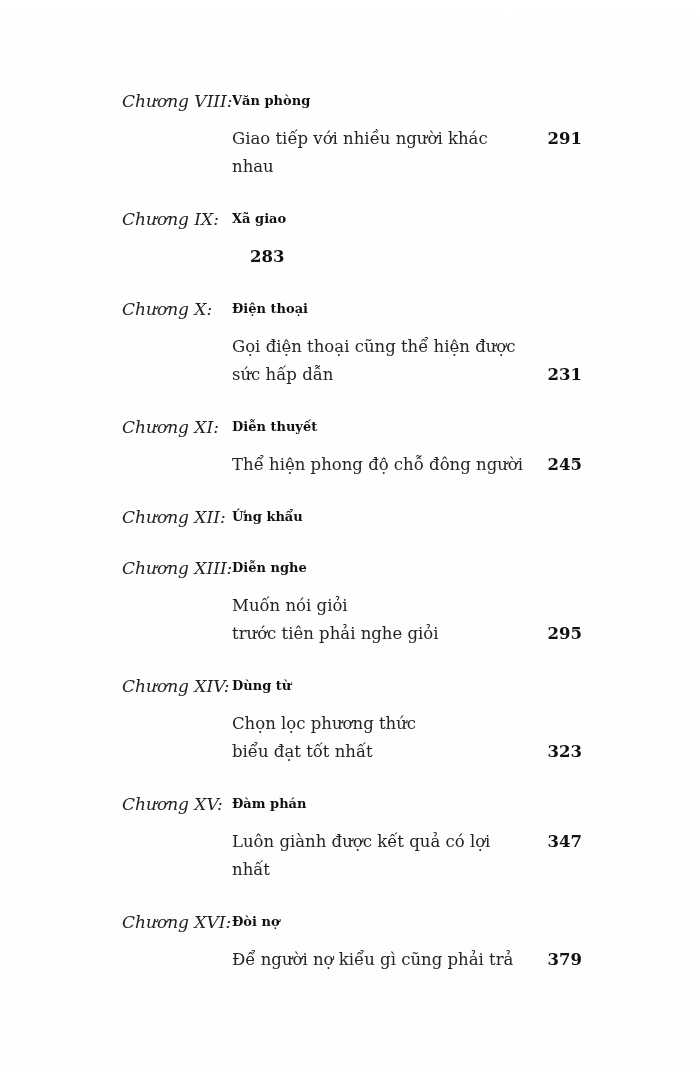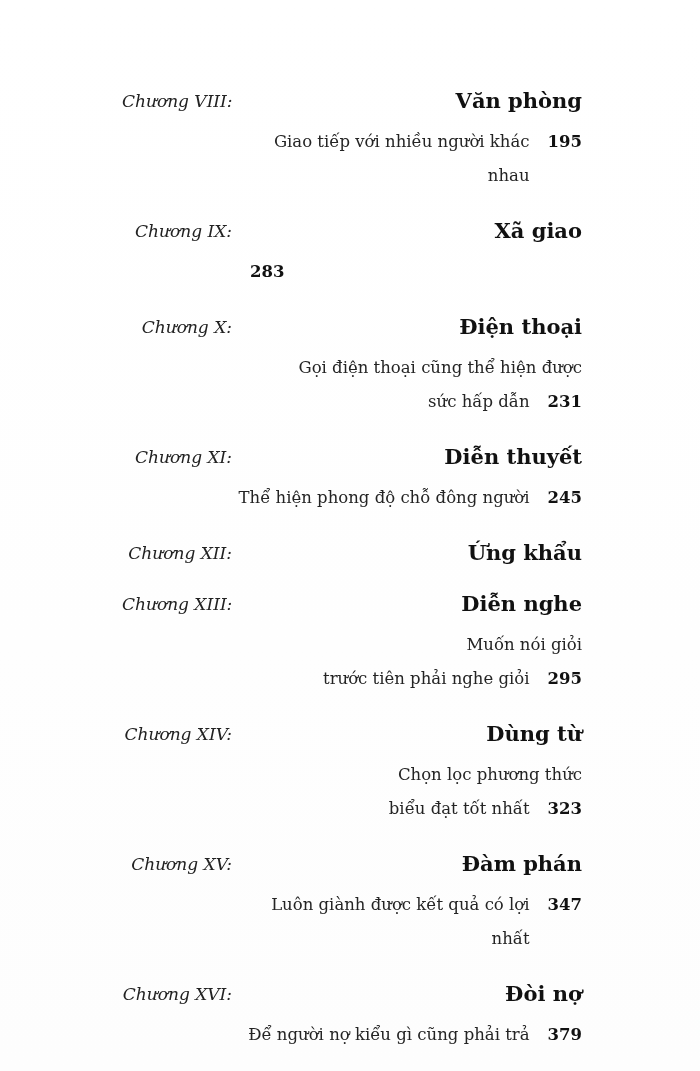--- a/index.html
+++ b/index.html
@@ -9,52 +9,51 @@
     font-family: "DejaVu Serif", "Liberation Serif", serif;
     color: #1d1d1d;
     -webkit-font-smoothing: antialiased;
   }
   .page {
     width: 700px;
     height: 1071px;
     padding: 88px 118px 0 122px;
     overflow: hidden;
     background: linear-gradient(180deg, #ffffff 0%, #fefefe 60%, #fdfdfd 100%);
-    text-align: right;
   }
   .entry {
     display: grid;
     grid-template-columns: 110px 1fr;
     margin-bottom: 25px;
   }
   .chapter-label {
     grid-column: 1;
     font-style: italic;
     font-size: 17px;
     line-height: 26px;
     white-space: nowrap;
     color: #222;
   }
   .chapter-title {
     grid-column: 2;
     font-weight: bold;
-    font-size: 21px;
+    font-size: 13px;
     line-height: 26px;
     color: #111;
   }
   .entry-body {
     grid-column: 2;
     margin-top: 11px;
   }
   .desc-line {
     display: flex;
     justify-content: space-between;
     align-items: baseline;
     font-size: 16.5px;
-    line-height: 34px;
+    line-height: 28px;
     color: #242424;
   }
   .desc-text { flex: 1 1 auto; }
   .page-num {
     font-weight: bold;
     font-size: 16.5px;
     margin-left: 18px;
     color: #111;
     flex: 0 0 auto;
   }
@@ -63,21 +62,21 @@
 <body>
 
 <div class="page">
 
   <div class="entry">
     <span class="chapter-label">Chương VIII:</span>
     <span class="chapter-title">Văn phòng</span>
     <div class="entry-body">
       <div class="desc-line">
         <span class="desc-text">Giao tiếp với nhiều người khác nhau</span>
-        <span class="page-num">195</span>
+        <span class="page-num">291</span>
       </div>
     </div>
   </div>
 
   <div class="entry">
     <span class="chapter-label">Chương IX:</span>
     <span class="chapter-title">Xã giao</span>
     <div class="entry-body">
       <div class="desc-line">
         <span class="page-num">283</span>

